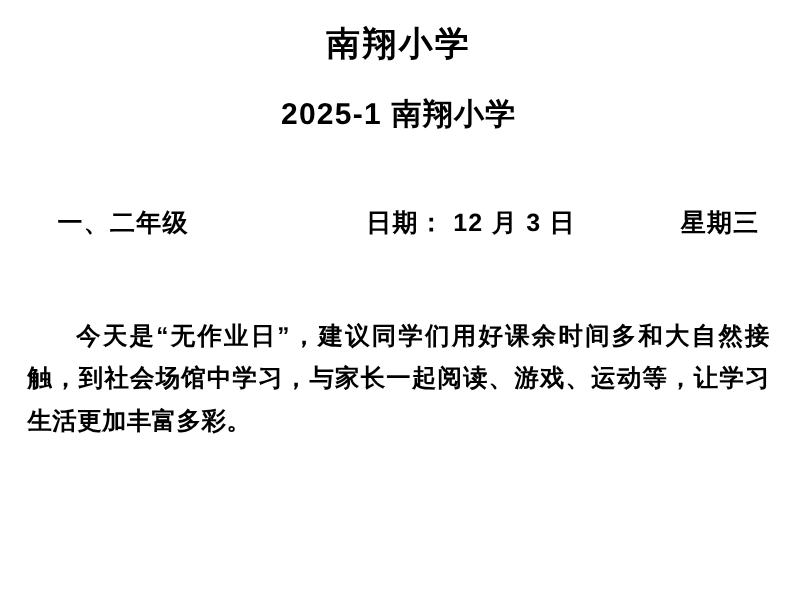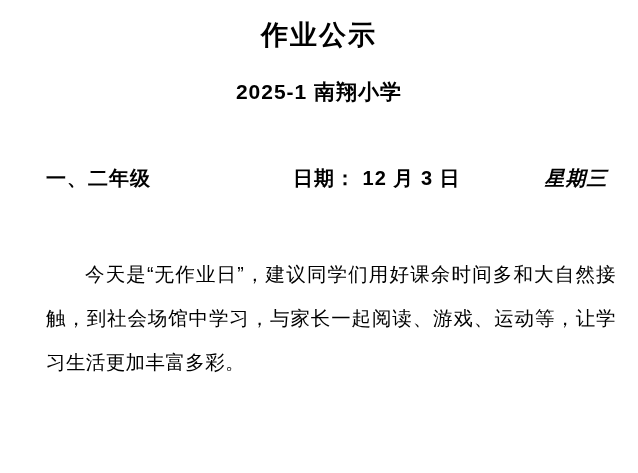--- a/index.html
+++ b/index.html
@@ -23,21 +23,21 @@
   .doc-title {
     text-align: center;
     font-size: 27px;
     font-weight: bold;
     letter-spacing: 2px;
     margin-top: 18px;
     line-height: 34px;
   }
   .doc-subtitle {
     text-align: center;
-    font-size: 21px;
+    font-size: 24px;
     font-weight: bold;
     letter-spacing: 1px;
     margin-top: 26px;
     line-height: 28px;
   }
   .meta-row {
     display: flex;
     align-items: baseline;
     margin-top: 42px;
     padding: 0 34px 0 46px;
@@ -54,40 +54,38 @@
   }
   .meta-date {
     white-space: nowrap;
     margin-top: 17px;
   }
   .meta-gap {
     flex: 0 0 34px;
   }
   .meta-weekday {
     white-space: nowrap;
-    font-style: italic;
   }
   .body-text {
     margin-top: 60px;
     padding: 0 22px 0 22px;
     font-size: 19.5px;
-    font-weight: normal;
-    line-height: 44px;
+    font-weight: bold;
+    line-height: 34px;
     text-indent: 39px;
     text-align: justify;
     letter-spacing: 0.4px;
-    margin-left: 24px;
   }
 </style>
 </head>
 <body>
 
 <div class="page">
 
-  <div class="doc-title">作业公示</div>
+  <div class="doc-title">南翔小学</div>
 
   <div class="doc-subtitle">2025-1 南翔小学</div>
 
   <div class="meta-row">
     <span class="meta-grade">一、二年级</span>
     <span class="meta-spacer"></span>
     <span class="meta-date">日期： 12 月 3 日</span>
     <span class="meta-gap"></span>
     <span class="meta-weekday">星期三</span>
   </div>

